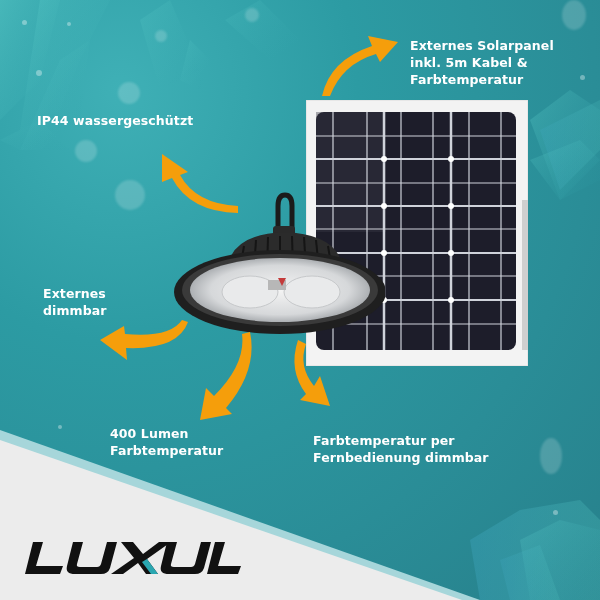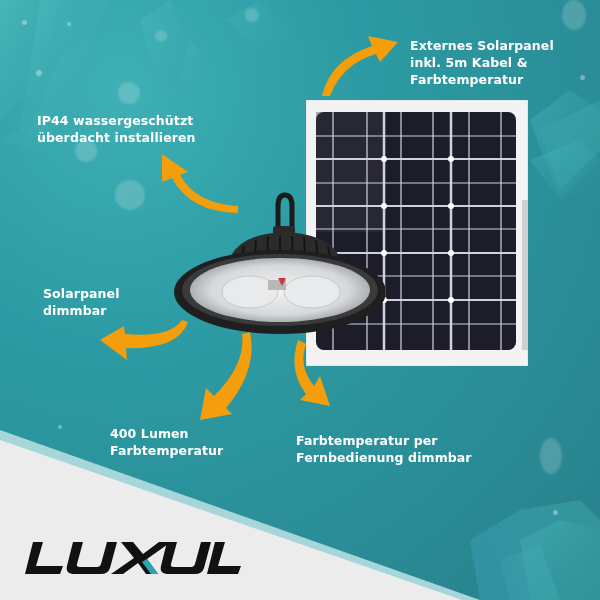--- a/index.html
+++ b/index.html
@@ -152,31 +152,30 @@
     </g>
   </svg>
 
   <div class="label" style="left:410px;top:37px;">
     <span>Externes Solarpanel</span>
     <span>inkl. 5m Kabel &amp;</span>
     <span>Farbtemperatur</span>
   </div>
   <div class="label" style="left:37px;top:104px;margin-top:8px;">
     <span>IP44 wassergeschützt</span>
-    <span>überdacht installieren</span>
   </div>
   <div class="label" style="left:43px;top:285px;">
-    <span>Solarpanel</span>
+    <span>Externes</span>
     <span>dimmbar</span>
   </div>
   <div class="label" style="left:110px;top:425px;">
     <span>400 Lumen</span>
     <span>Farbtemperatur</span>
   </div>
-  <div class="label" style="left:296px;top:432px;">
+  <div class="label" style="left:313px;top:432px;">
     <span>Farbtemperatur per</span>
     <span>Fernbedienung dimmbar</span>
   </div>
 
   <div class="logo">
     <svg width="230" height="36" viewBox="0 0 230 36">
       <g fill="#111111">
 
         <path d="M8,2 L18,2 L11,26 L38,26 L35,34 L0,34 Z"></path>
 

